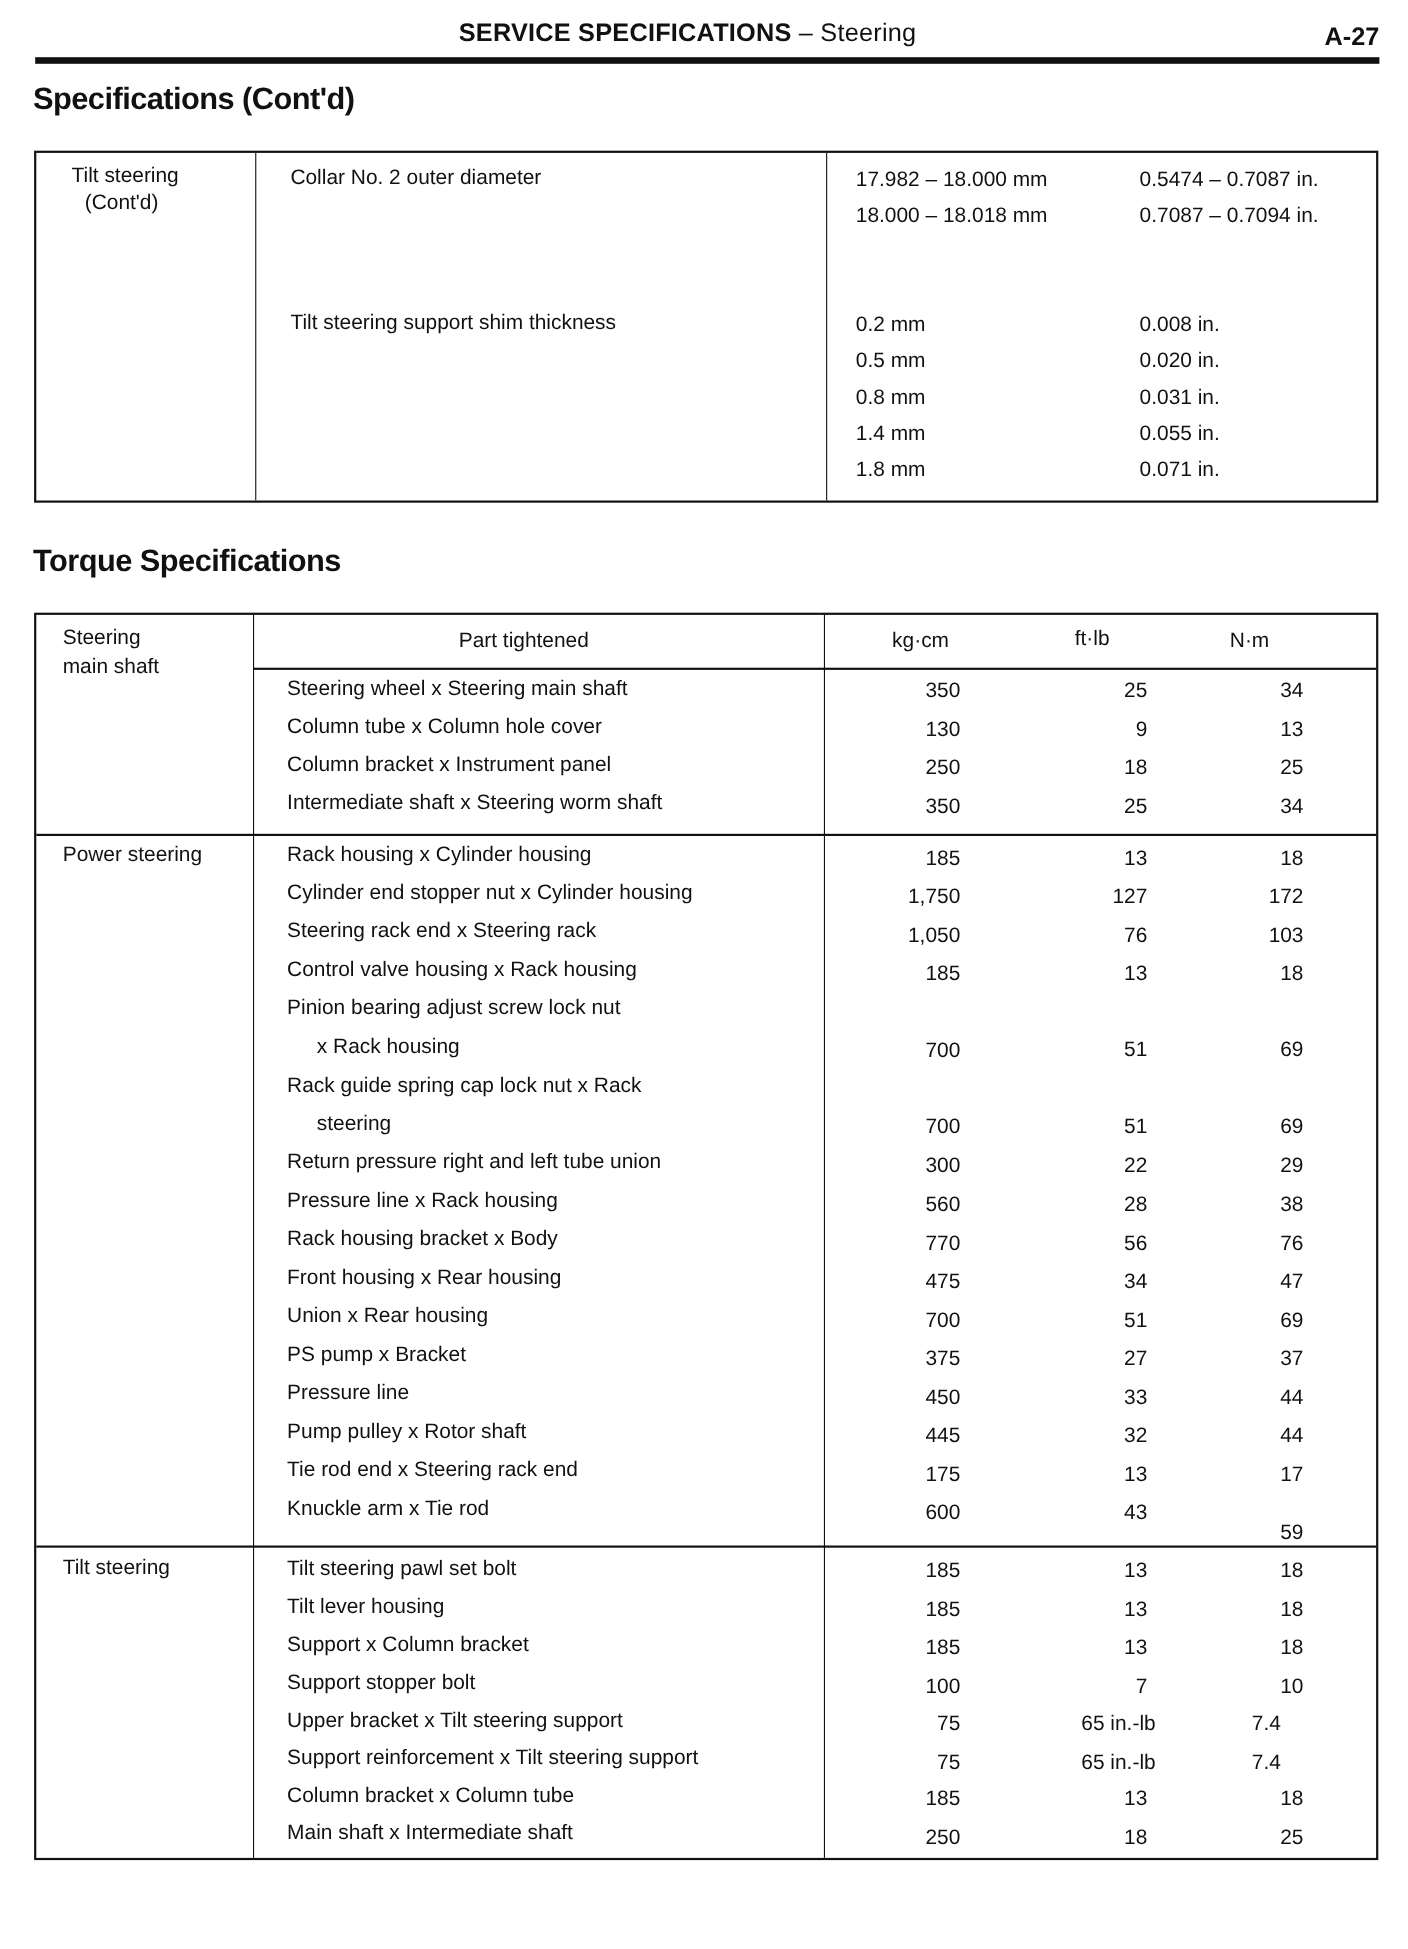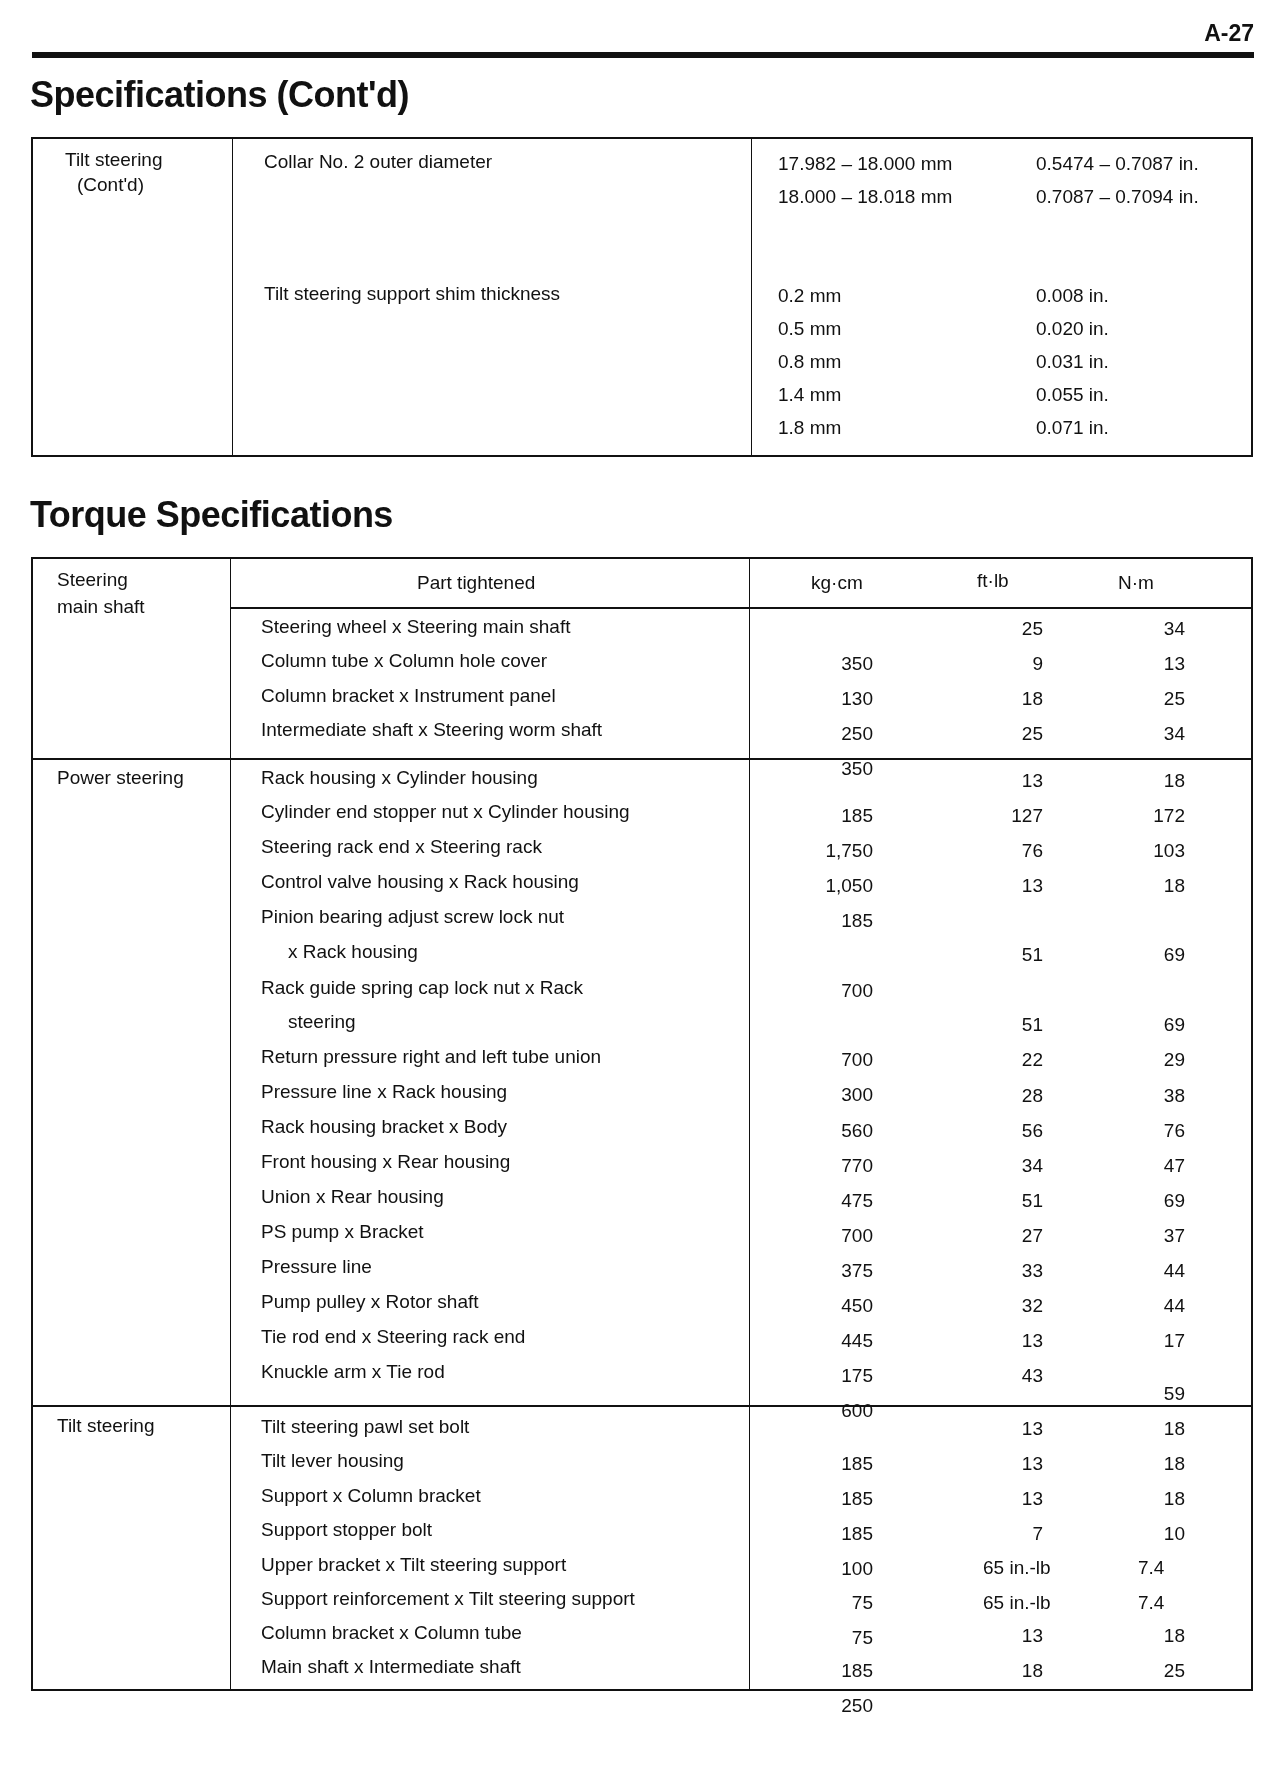--- a/index.html
+++ b/index.html
@@ -1,43 +1,44 @@
 <!DOCTYPE html>
 <html><head>
 <meta charset="utf-8">
 <style>
   html, body { margin: 0; padding: 0; background: #ffffff; }
   body { width: 1280px; height: 1772px; position: relative; color: #111; font-family: "Liberation Sans", sans-serif; overflow: hidden; }
   .page-header { position: absolute; left: 32px; top: 12px; width: 1222px; height: 40px; border-bottom: 6px solid #111; }
   .page-header .title { position: absolute; left: 385px; top: 4px; font-size: 23px; font-weight: bold; font-family: "Liberation Sans", sans-serif; letter-spacing: 0.2px; }
   .page-header .title .sub { font-weight: normal; }
   .page-header .pnum { position: absolute; right: 0; top: 8px; font-size: 23px; font-weight: bold; }
-  h2 { position: absolute; left: 30px; margin: 0; font-size: 36px; font-weight: bold; font-family: "Liberation Sans", sans-serif; letter-spacing: -0.5px; }
+  h2 { position: absolute; left: 30px; margin: 0; font-size: 28px; font-weight: bold; font-family: "Liberation Sans", sans-serif; letter-spacing: -0.5px; }
   #spec-heading { top: 74px; }
   #torque-heading { top: 494px; }
 
   .tbl { position: absolute; border: 2px solid #111; box-sizing: border-box; }
   .vline { position: absolute; top: 0; bottom: 0; width: 0; border-left: 1.5px solid #111; }
   .hline { position: absolute; height: 0; border-top: 2px solid #111; }
   .cell { position: absolute; font-size: 19px; white-space: nowrap; font-family: "Liberation Sans", sans-serif; }
 
   
   #spec-table { left: 31px; top: 137px; width: 1222px; height: 320px; }
 
   
   #torque-table { left: 31px; top: 557px; width: 1222px; height: 1134px; }
   .num { text-align: right; }
-  .colK { width: 70px; left: 770px; margin-top: 35px; }
+  .colK { width: 70px; left: 770px; }
   .colF { width: 60px; left: 950px; }
   .colN { width: 60px; left: 1092px; }
 </style>
 </head>
 <body>
 
 <div class="page-header">
+  <div class="title"><span>SERVICE SPECIFICATIONS</span> <span class="sub">– Steering</span></div>
   <div class="pnum">A-27</div>
 </div>
 
 <h2 id="spec-heading">Specifications (Cont'd)</h2>
 
 <div id="spec-table" class="tbl">
   <div class="vline" style="left:199px"></div>
   <div class="vline" style="left:718px"></div>
 
   <div class="cell" style="left:32px;top:10px">Tilt steering</div>

